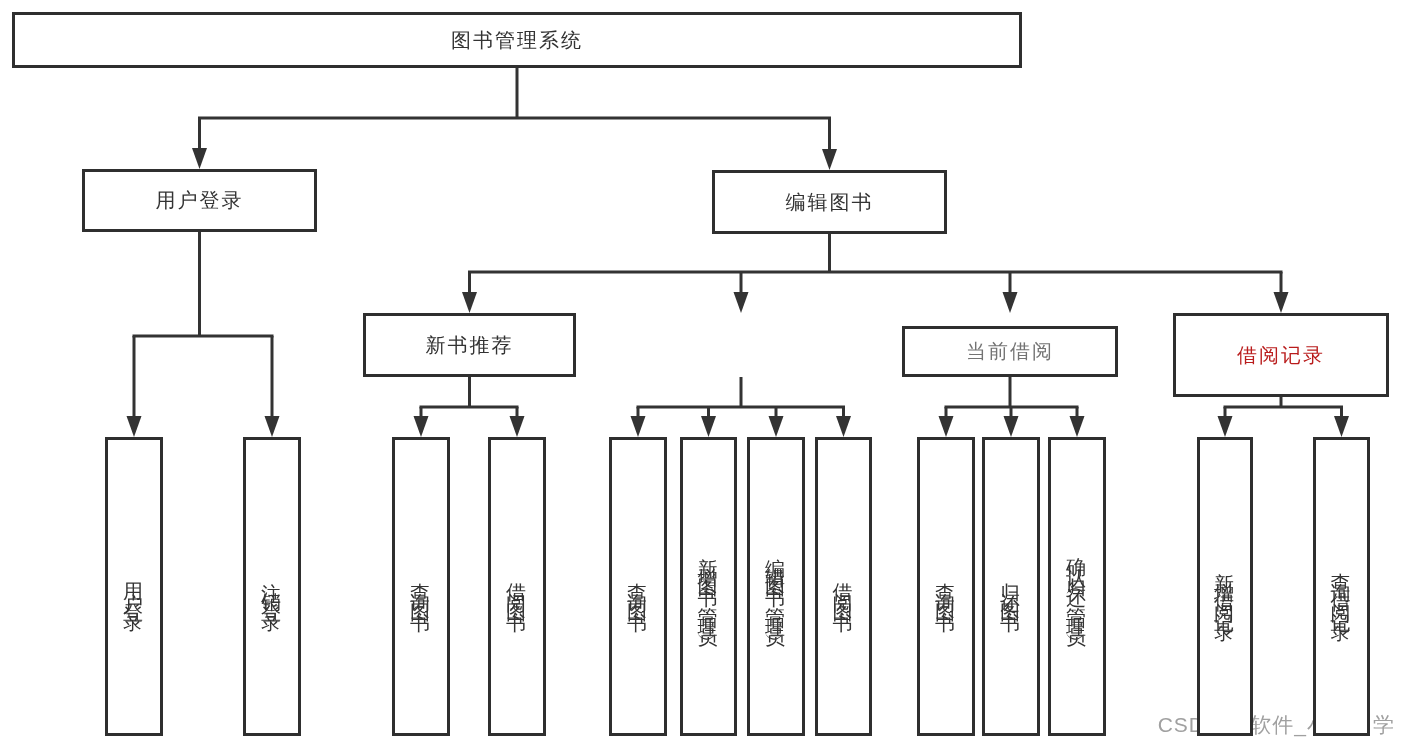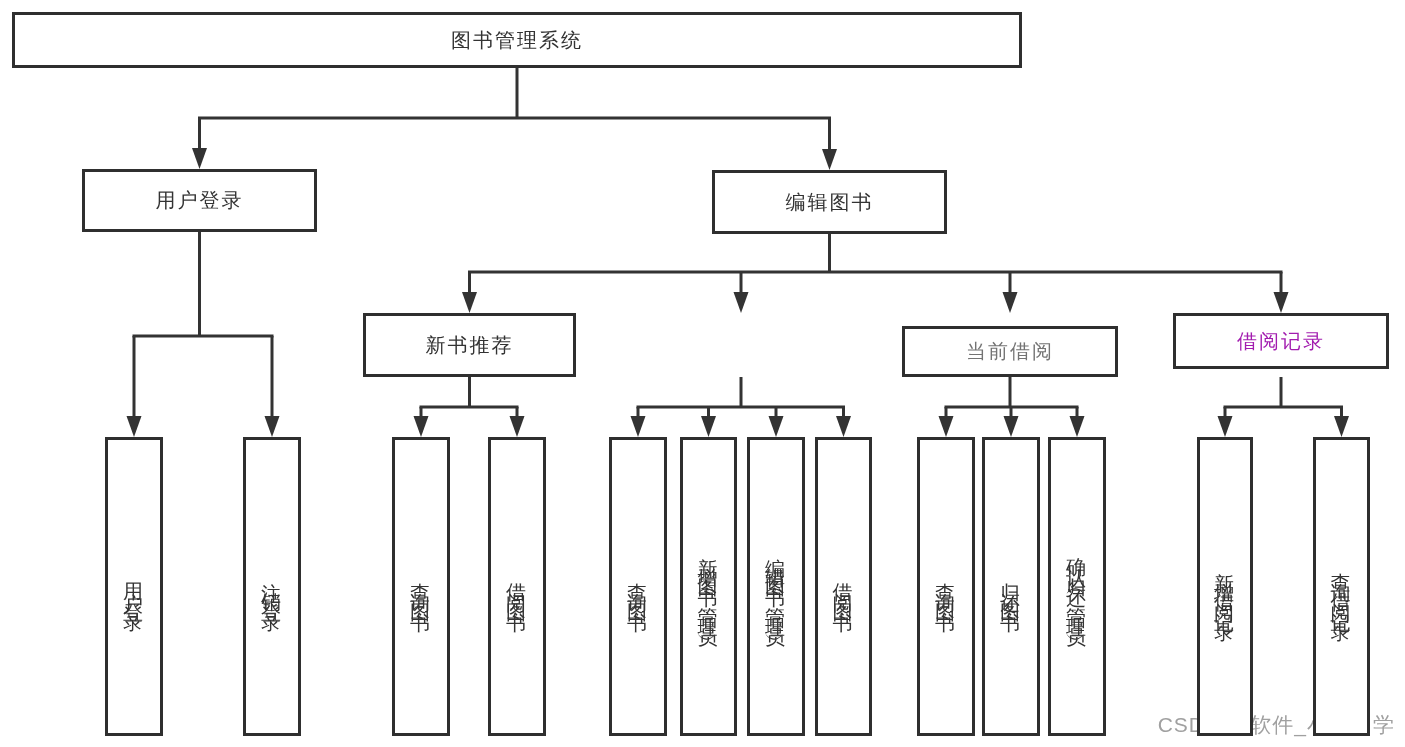--- a/index.html
+++ b/index.html
@@ -81,21 +81,21 @@
     </div>
     <div class="node node-h" style="left: 712px; top: 170px; width: 235px; height: 64px; border-color: rgb(47, 47, 47); color: rgb(51, 51, 51);">
       <span class="lbl">编辑图书</span>
     </div>
     <div class="node node-h" style="left: 363px; top: 313px; width: 213px; height: 64px; border-color: rgb(47, 47, 47); color: rgb(51, 51, 51);">
       <span class="lbl">新书推荐</span>
     </div>
     <div class="node node-h" style="left: 902px; top: 313px; width: 216px; height: 51px; border-color: rgb(47, 47, 47); color: #737373; margin-top: 13px;">
       <span class="lbl">当前借阅</span>
     </div>
-    <div class="node node-h" style="left: 1173px; top: 313px; width: 216px; height: 56px; border-color: rgb(47, 47, 47); color: #a21caf;">
+    <div class="node node-h" style="left: 1173px; top: 313px; width: 216px; height: 84px; border-color: rgb(47, 47, 47); color: #b91c1c;">
       <span class="lbl">借阅记录</span>
     </div>
     <div class="node node-v" style="left: 105px; top: 437px; width: 58px; height: 299px; border-color: rgb(47, 47, 47); color: rgb(51, 51, 51);">
       <span class="lbl">用户登录</span>
     </div>
     <div class="node node-v" style="left: 243px; top: 437px; width: 58px; height: 299px; border-color: rgb(47, 47, 47); color: rgb(51, 51, 51);">
       <span class="lbl">注销登录</span>
     </div>
     <div class="node node-v" style="left: 392px; top: 437px; width: 58px; height: 299px; border-color: rgb(47, 47, 47); color: rgb(51, 51, 51);">
       <span class="lbl">查询图书</span>

